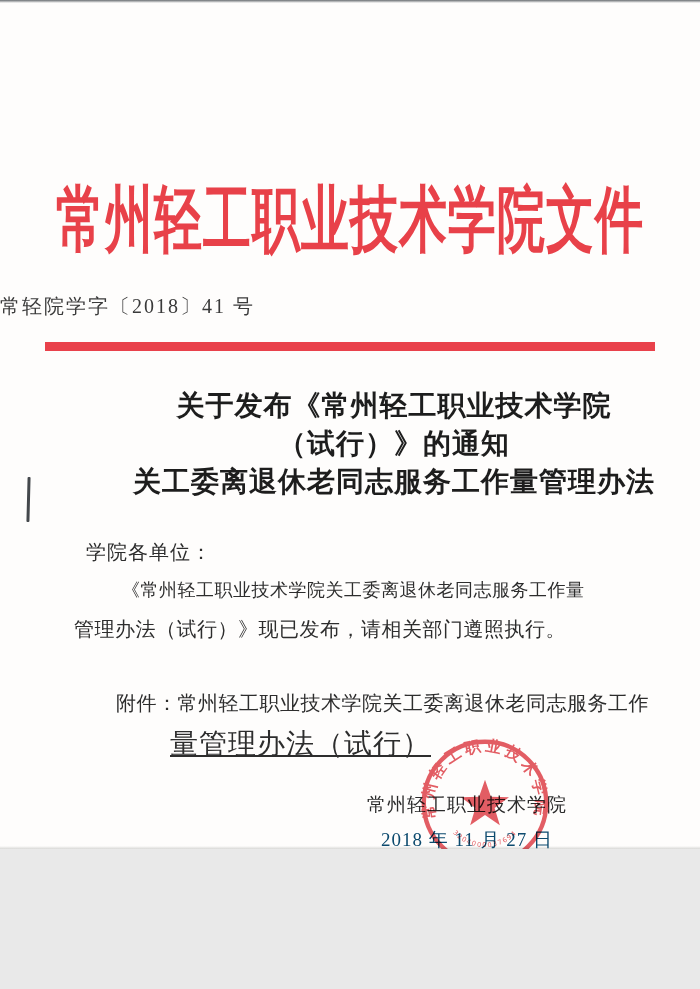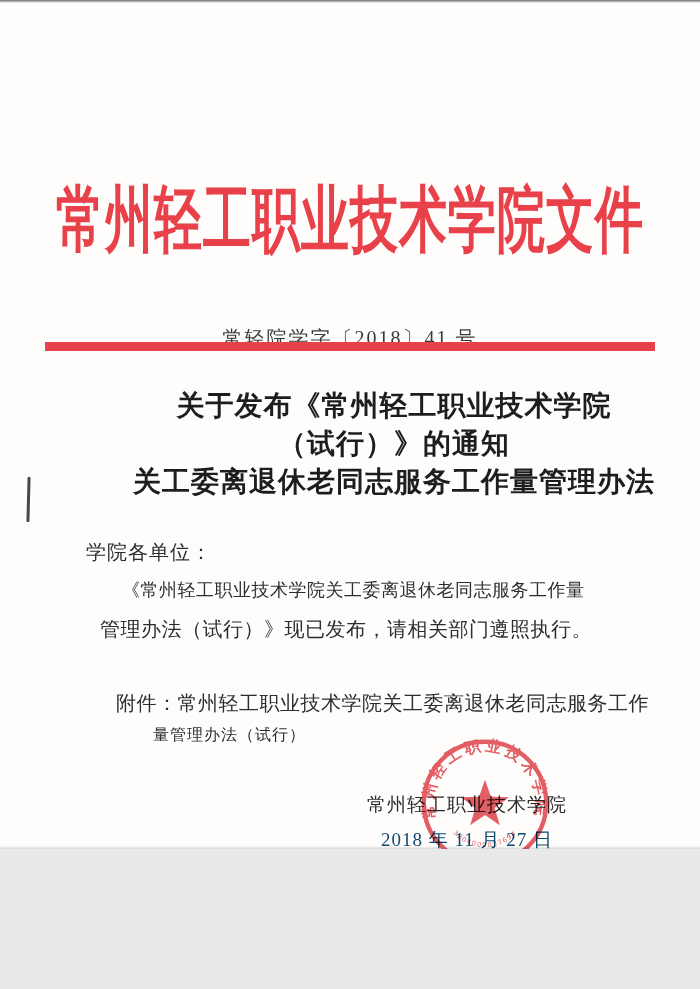--- a/index.html
+++ b/index.html
@@ -32,22 +32,22 @@
     text-align: center;
     font-size: 48px; font-weight: bold; line-height: 1;
     color: #e84149;
     letter-spacing: 1px;
     transform: scaleY(1.5);
     transform-origin: top center;
     white-space: nowrap;
   }
   .doc-number {
     position: absolute; top: 293px; left: 0; width: 100%;
-    text-align: center;
-    font-size: 20px; letter-spacing: 2px; color: #3a3a3a; margin-top: 32px;
+    text-align: left;
+    font-size: 20px; letter-spacing: 2px; color: #3a3a3a;
   }
   .red-rule {
     position: absolute; top: 342px; left: 45px; width: 610px; height: 9px;
     background: #e9414b;
   }
   
   .notice-title {
     position: absolute; top: 387px; left: 0; width: 100%;
     text-align: center;
     font-size: 28px; font-weight: bold; line-height: 38px;
@@ -56,30 +56,30 @@
   
   .salutation {
     position: absolute; top: 539px; left: 86px;
     font-size: 20px; letter-spacing: 1px; text-align: right;
   }
   .body-line-1 {
     position: absolute; top: 578px; left: 122px;
     font-size: 18px; letter-spacing: 0.5px;
   }
   .body-line-2 {
-    position: absolute; top: 616px; left: 100px;
+    position: absolute; top: 616px; left: 74px;
     font-size: 20px; letter-spacing: 0.5px; font-family: Liberation Mono, monospace;
   }
   .attach-line-1 {
     position: absolute; top: 690px; left: 116px;
     font-size: 20px; letter-spacing: 0.5px; text-align: center;
   }
   .attach-line-2 {
-    position: absolute; top: 725px; left: 153px;
-    font-size: 16px; letter-spacing: 1px;
+    position: absolute; top: 725px; left: 170px;
+    font-size: 28px; letter-spacing: 1px; text-decoration: underline;
   }
   
   .signature {
     position: absolute; top: 792px; left: 347px; width: 240px;
     text-align: center; font-size: 19px; letter-spacing: 1px; color: #2b2b2b;
   }
   .date {
     position: absolute; top: 827px; left: 347px; width: 240px;
     text-align: center; font-size: 19px; letter-spacing: 1px; color: #0c4a6e;
   }

